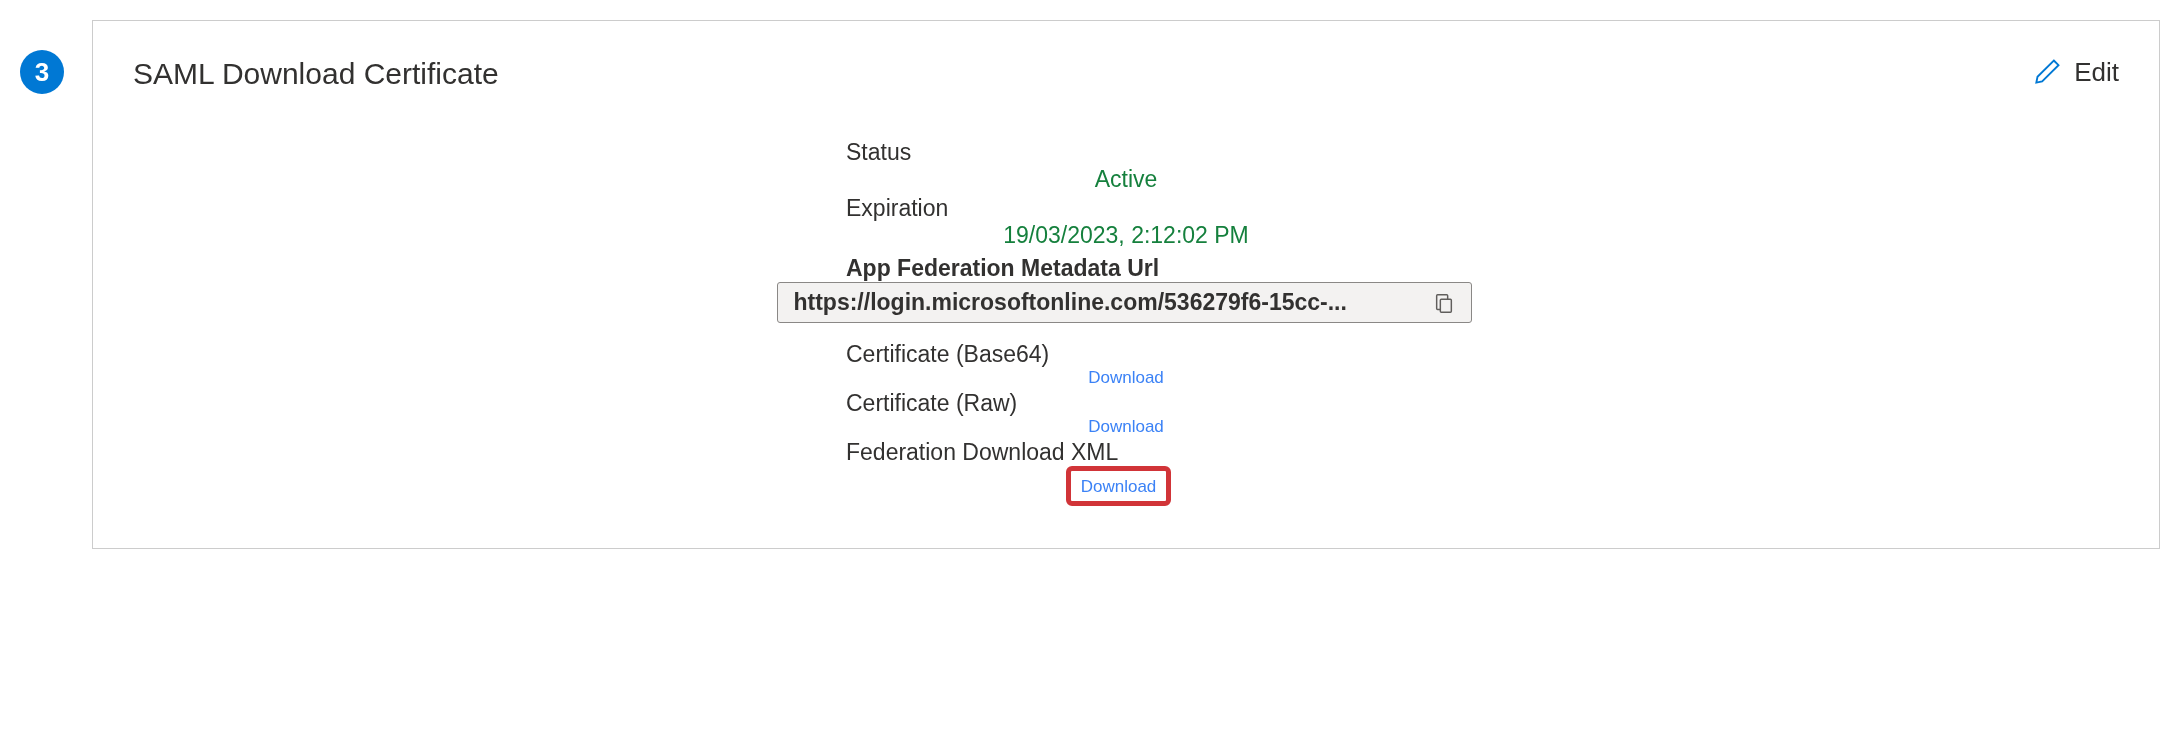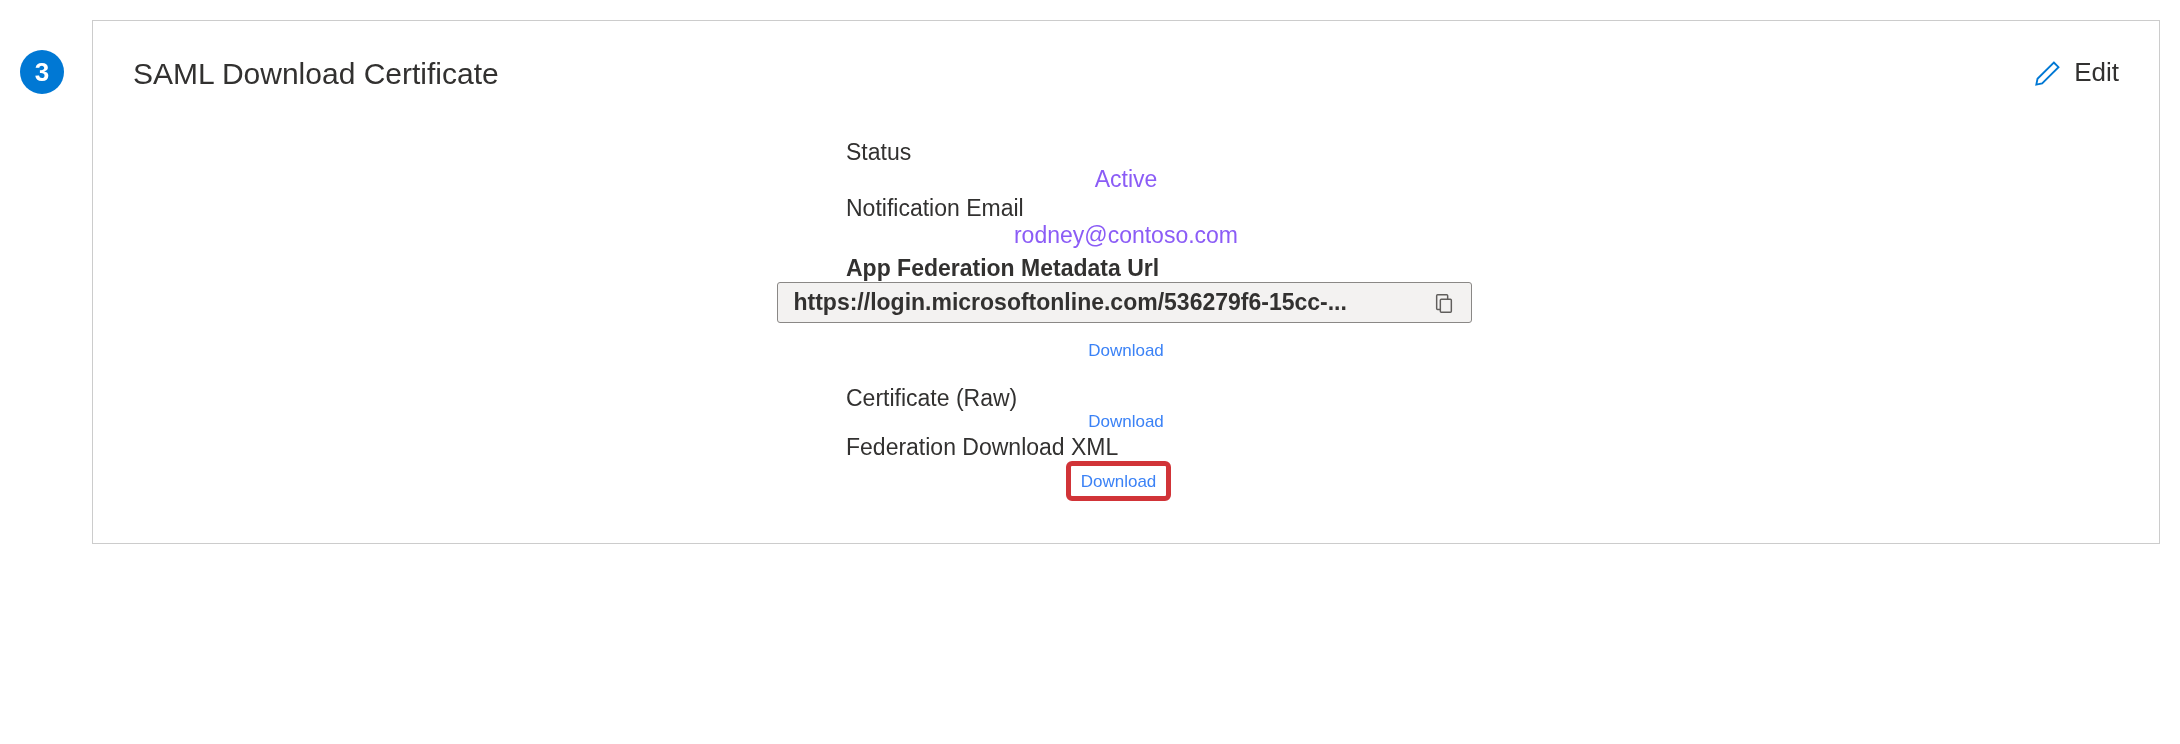--- a/index.html
+++ b/index.html
@@ -47,21 +47,20 @@
       align-items: flex-start;
       margin-bottom: 48px;
     }
     .card-title {
       font-size: 30px;
       font-weight: 400;
       color: #323130;
     }
     .edit-link {
       display: flex;
-      align-items: center;
       gap: 12px;
       color: #323130;
       cursor: pointer;
       font-size: 26px;
     }
     .edit-icon {
       width: 28px;
       height: 28px;
       color: #0078d4;
     }
@@ -72,21 +71,21 @@
       margin-bottom: 2px;
       flex-direction: column;
     }
     .field-label {
       width: 560px;
       flex-shrink: 0;
       color: #323130;
       font-size: 23px;
     }
     .field-value {
-      color: #8b5cf6;
+      color: #15803d;
       font-size: 23px;
     }
     .field-link {
       color: #3b82f6;
       font-size: 17px;
       cursor: pointer;
     }
     .url-box {
       display: flex;
       align-items: center;
@@ -150,40 +149,41 @@
         <span>Edit</span>
       </div>
     </div>
 
     <div class="field-row">
       <div class="field-label">Status</div>
       <div class="field-value">Active</div>
     </div>
 
 
+    <div class="field-row">
+      <div class="field-label">Expiration</div>
+      <div class="field-value">19/03/2023, 2:12:02 PM</div>
+    </div>
 
-    <div class="field-row">
-      <div class="field-label">Notification Email</div>
-      <div class="field-value">rodney@contoso.com</div>
-    </div>
 
     <div class="field-row metadata-row">
       <div class="field-label">App Federation Metadata Url</div>
       <div class="url-box">
         <span class="url-text">https://login.microsoftonline.com/536279f6-15cc-...</span>
         <svg class="copy-icon" viewBox="0 0 24 24" fill="none" stroke="currentColor" stroke-width="1.6">
           <rect x="8" y="8" width="12" height="14" rx="1"></rect>
           <path d="M16 8V4a1 1 0 0 0-1-1H5a1 1 0 0 0-1 1v14a1 1 0 0 0 1 1h3"></path>
         </svg>
       </div>
     </div>
 
     <div class="spacer-after-url"></div>
 
     <div class="field-row">
+      <div class="field-label">Certificate (Base64)</div>
       <div class="field-link">Download</div>
     </div>
 
     <div class="field-row">
       <div class="field-label">Certificate (Raw)</div>
       <div class="field-link">Download</div>
     </div>
 
     <div class="field-row">
       <div class="field-label">Federation Download XML</div>

